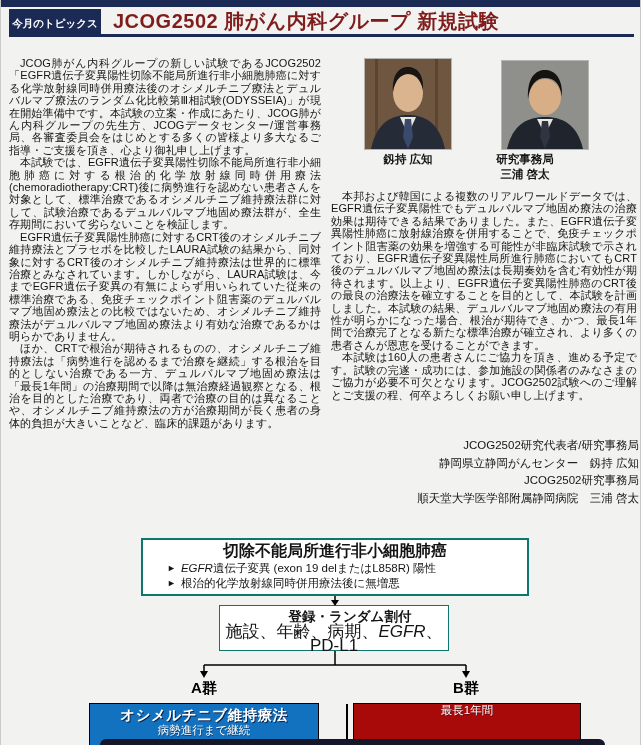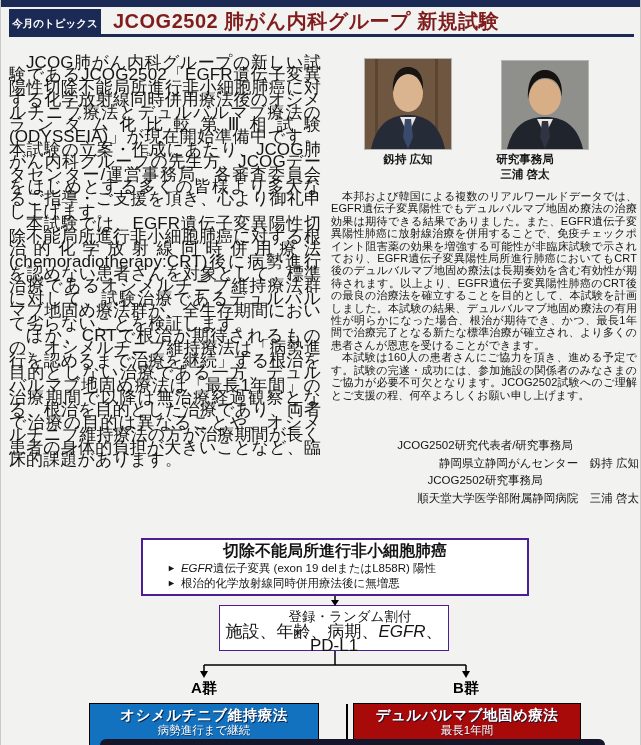--- a/index.html
+++ b/index.html
@@ -19,48 +19,48 @@
     display:flex;flex-direction:row;align-items:center;justify-content:center;text-align:center;
   }
   .title-rule{position:absolute;left:8px;top:34px;width:625px;height:2.5px;background:#1b2a55;}
   .page-title{
     position:absolute;left:112px;top:8px;width:520px;
     font-size:20px;font-weight:bold;color:#7f1d1d;letter-spacing:.5px;white-space:nowrap;
   }
   
   .col-left{
     position:absolute;left:8px;top:57px;width:312px;
-    font-size:17px;line-height:12.4px;text-align:justify;letter-spacing:.1px;
+    font-size:11px;line-height:12.4px;text-align:justify;letter-spacing:.1px;
   }
   .col-left p,.col-right p{margin:0;text-indent:1em;}
   .col-right{
     position:absolute;left:330px;top:190px;width:306px;
     font-size:11px;line-height:12.4px;text-align:justify;letter-spacing:.1px;
   }
   
   .photo{position:absolute;border:1px solid #b5b5b2;box-sizing:border-box;}
   .photo1{left:363px;top:58px;width:88px;height:92px;}
   .photo2{left:500px;top:60px;width:88px;height:90px;}
   .caption{
     position:absolute;text-align:center;font-weight:bold;font-size:11.5px;line-height:15px;
   }
   .cap1{left:327px;top:152px;width:160px;}
   .cap2{left:444px;top:152px;width:160px;}
   
   .signature{position:absolute;left:330px;top:437px;width:308px;font-size:11.5px;line-height:17.5px;}
-  .sig-role{text-align:center;}
+  .sig-role{text-align:right;}
   .sig-aff{text-align:right;}
   
-  .fc-box{position:absolute;background:#fff;border:2px solid #4c1d95;box-sizing:border-box;text-align:center;}
+  .fc-box{position:absolute;background:#fff;border:2px solid #0f766e;box-sizing:border-box;text-align:center;}
   .eligibility-box{left:140px;top:538px;width:388px;height:58px;}
   .eligibility-title{font-size:16px;font-weight:bold;line-height:19px;margin-top:1px;}
   .eligibility-bullets{list-style:none;margin:1px 0 0 0;padding:0 16px 0 24px;text-align:left;font-size:11.5px;line-height:14.5px;}
   .eligibility-bullets li .marker{font-size:9px;margin-right:5px;vertical-align:1px;}
   .random-box{left:218px;top:605px;width:230px;height:46px;border-width:1.5px;}
-  .random-title{font-size:13.5px;font-weight:normal;line-height:16px;margin-top:3px;padding-left:32px;}
+  .random-title{font-size:13.5px;font-weight:bold;line-height:16px;margin-top:3px;padding-left:32px;}
   .random-factors{font-size:17px;line-height:14px;}
   .arm-label{position:absolute;top:679px;width:80px;text-align:center;font-size:15px;font-weight:bold;color:#000;}
   .arm-a-label{left:163px;}
   .arm-b-label{left:425px;}
   .arm-box{position:absolute;top:703px;height:56px;border:1.5px solid #000;box-sizing:border-box;text-align:center;color:#fff;}
   .arm-a-box{left:88px;width:230px;background:#1272bf;}
   .arm-b-box{left:352px;width:228px;background:#a80909;}
   .arm-treatment{font-size:14.5px;font-weight:bold;line-height:17px;margin-top:3px;text-shadow:1px 1px 0 rgba(10,20,50,.85);letter-spacing:.5px;}
   .arm-duration{font-size:11.5px;line-height:13px;text-shadow:.5px .5px 0 rgba(10,20,50,.6);}
   .stub-line{position:absolute;left:345px;top:704px;width:1.5px;height:35px;background:#000;}
@@ -77,20 +77,21 @@
   <div class="title-rule"></div>
   <div class="badge">
     <span>今月の</span>
     <span>トピックス</span>
   </div>
   <div class="page-title">JCOG2502 肺がん内科グループ 新規試験</div>
 
   <div class="col-left">
     <p>JCOG肺がん内科グループの新しい試験であるJCOG2502「EGFR遺伝子変異陽性切除不能局所進行非小細胞肺癌に対する化学放射線同時併用療法後のオシメルチニブ療法とデュルバルマブ療法のランダム化比較第Ⅲ相試験(ODYSSEIA)」が現在開始準備中です。本試験の立案・作成にあたり、JCOG肺がん内科グループの先生方、JCOGデータセンター/運営事務局、各審査委員会をはじめとする多くの皆様より多大なるご指導・ご支援を頂き、心より御礼申し上げます。</p>
     <p>本試験では、EGFR遺伝子変異陽性切除不能局所進行非小細胞肺癌に対する根治的化学放射線同時併用療法(chemoradiotherapy:CRT)後に病勢進行を認めない患者さんを対象として、標準治療であるオシメルチニブ維持療法群に対して、試験治療であるデュルバルマブ地固め療法群が、全生存期間において劣らないことを検証します。</p>
+    <p>EGFR遺伝子変異陽性肺癌に対するCRT後のオシメルチニブ維持療法とプラセボを比較したLAURA試験の結果から、同対象に対するCRT後のオシメルチニブ維持療法は世界的に標準治療とみなされています。しかしながら、LAURA試験は、今までEGFR遺伝子変異の有無によらず用いられていた従来の標準治療である、免疫チェックポイント阻害薬のデュルバルマブ地固め療法との比較ではないため、オシメルチニブ維持療法がデュルバルマブ地固め療法より有効な治療であるかは明らかでありません。</p>
     <p>ほか、CRTで根治が期待されるものの、オシメルチニブ維持療法は「病勢進行を認めるまで治療を継続」する根治を目的としない治療である一方、デュルバルマブ地固め療法は「最長1年間」の治療期間で以降は無治療経過観察となる、根治を目的とした治療であり、両者で治療の目的は異なることや、オシメルチニブ維持療法の方が治療期間が長く患者の身体的負担が大きいことなど、臨床的課題があります。</p>
   </div>
 
   <div class="photo photo1">
     <svg width="86" height="90" viewBox="0 0 86 90">
       <rect x="0" y="0" width="86" height="90" fill="#6e5640"></rect>
       <rect x="10" y="0" width="3" height="90" fill="#5a4531"></rect>
       <rect x="70" y="0" width="3" height="90" fill="#5a4531"></rect>
       <path d="M6,90 C12,62 28,56 43,56 C58,56 74,62 80,90 Z" fill="#262b38"></path>
       <path d="M35,58 L43,76 L51,58 Z" fill="#e9e7e1"></path>
@@ -155,20 +156,19 @@
   </svg>
 
   <div class="arm-label arm-a-label">A群</div>
   <div class="arm-label arm-b-label">B群</div>
 
   <div class="arm-box arm-a-box">
     <div class="arm-treatment">オシメルチニブ維持療法</div>
     <div class="arm-duration">病勢進行まで継続</div>
   </div>
   <div class="arm-box arm-b-box">
-    <div class="arm-treatment">デュルバルマブ地固め療法</div>
     <div class="arm-duration">最長1年間</div>
   </div>
 
   <div class="stub-line"></div>
   <div class="bottom-bar"></div>
 
 </div>
 
 </body></html>

